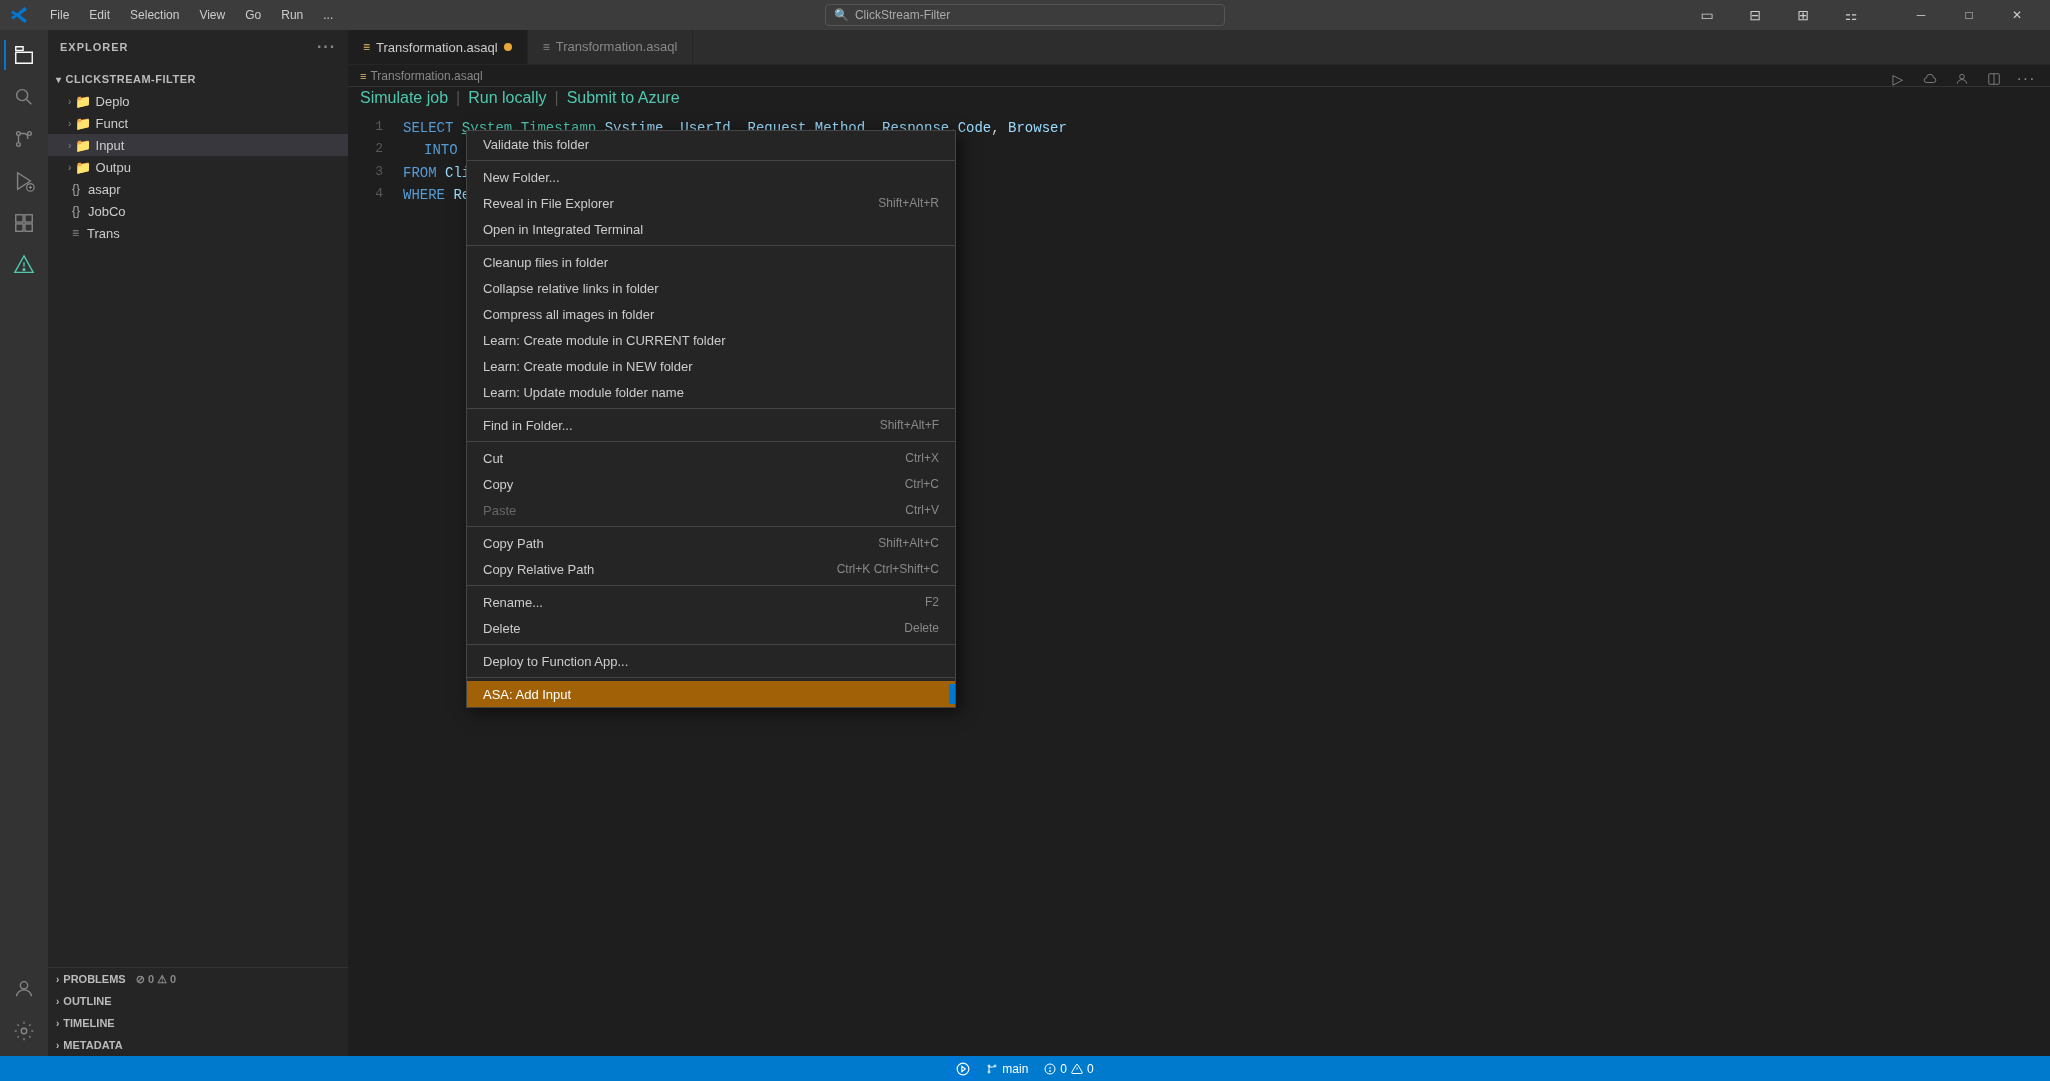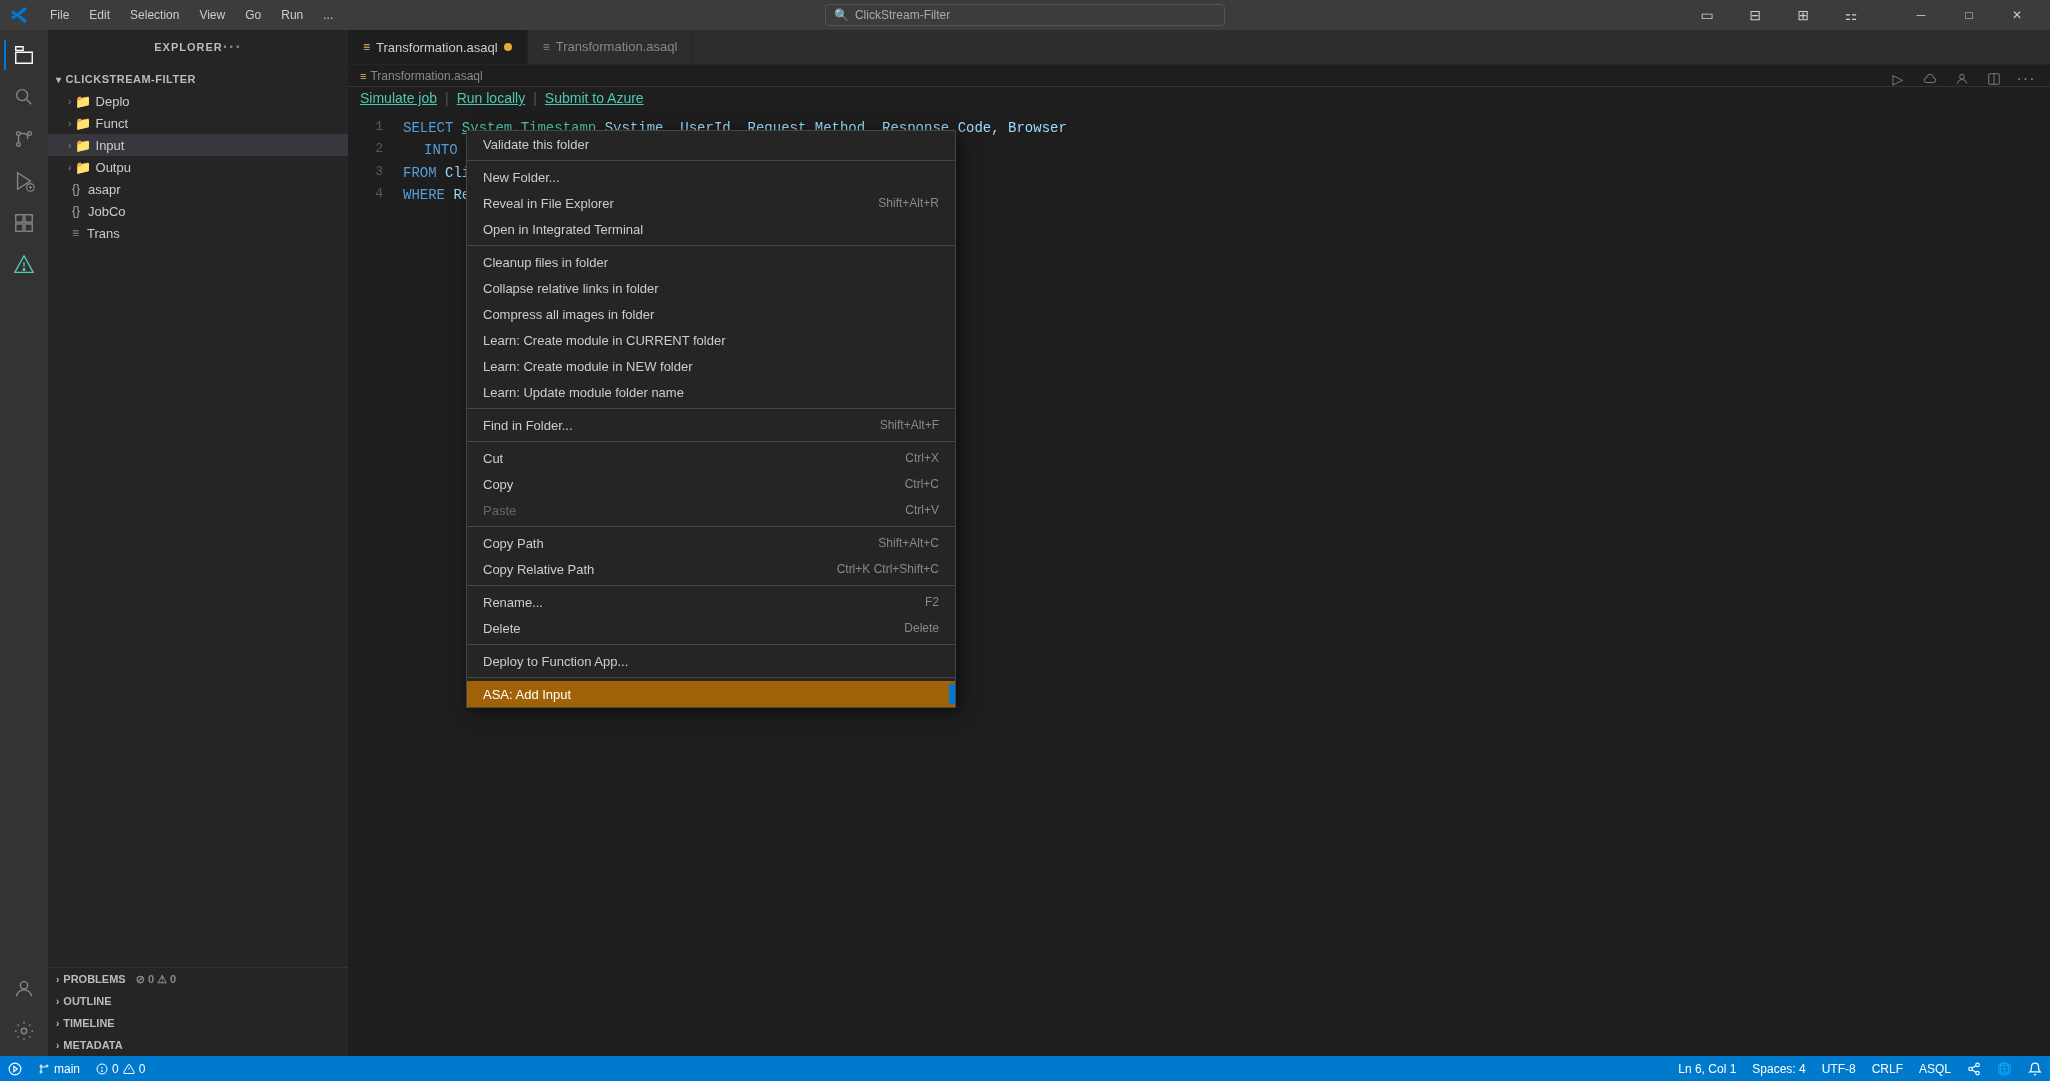--- a/index.html
+++ b/index.html
@@ -138,21 +138,21 @@
     }
     .sidebar-title {
       padding: 8px 12px;
       font-size: 11px;
       font-weight: 700;
       letter-spacing: 1px;
       color: #bbbbbb;
       text-transform: uppercase;
       display: flex;
       align-items: center;
-      justify-content: center;
+      justify-content: space-between;
     }
     .sidebar-title-dots {
       font-size: 16px;
       cursor: pointer;
       color: #888;
     }
     .explorer-tree {
       padding: 4px 0;
       overflow-y: auto;
       flex: 1;
@@ -250,24 +250,23 @@
       gap: 4px;
     }
 
     
     .editor-toolbar {
       height: 22px;
       background: #1e1e1e;
       display: flex;
       align-items: center;
       padding: 0 12px;
-      font-size: 14px;
+      font-size: 16px;
       color: #4ec9b0;
       gap: 8px;
-      text-decoration: underline;
     }
     .toolbar-sep { color: #555; }
 
     
     .code-editor {
       flex: 1;
       padding: 8px 0;
       font-family: 'Consolas', 'Courier New', monospace;
       font-size: 14px;
       line-height: 1.6;
@@ -333,20 +332,21 @@
     .ctx-item-left { display: flex; align-items: center; gap: 8px; }
 
     
     .status-bar {
       height: 25px;
       background: #007acc;
       display: flex;
       align-items: center;
       font-size: 12px;
       color: #ffffff;
+      flex-direction: column;
     }
     .status-left {
       display: flex;
       align-items: center;
       gap: 0;
     }
     .status-item {
       padding: 0 8px;
       height: 25px;
       display: flex;

